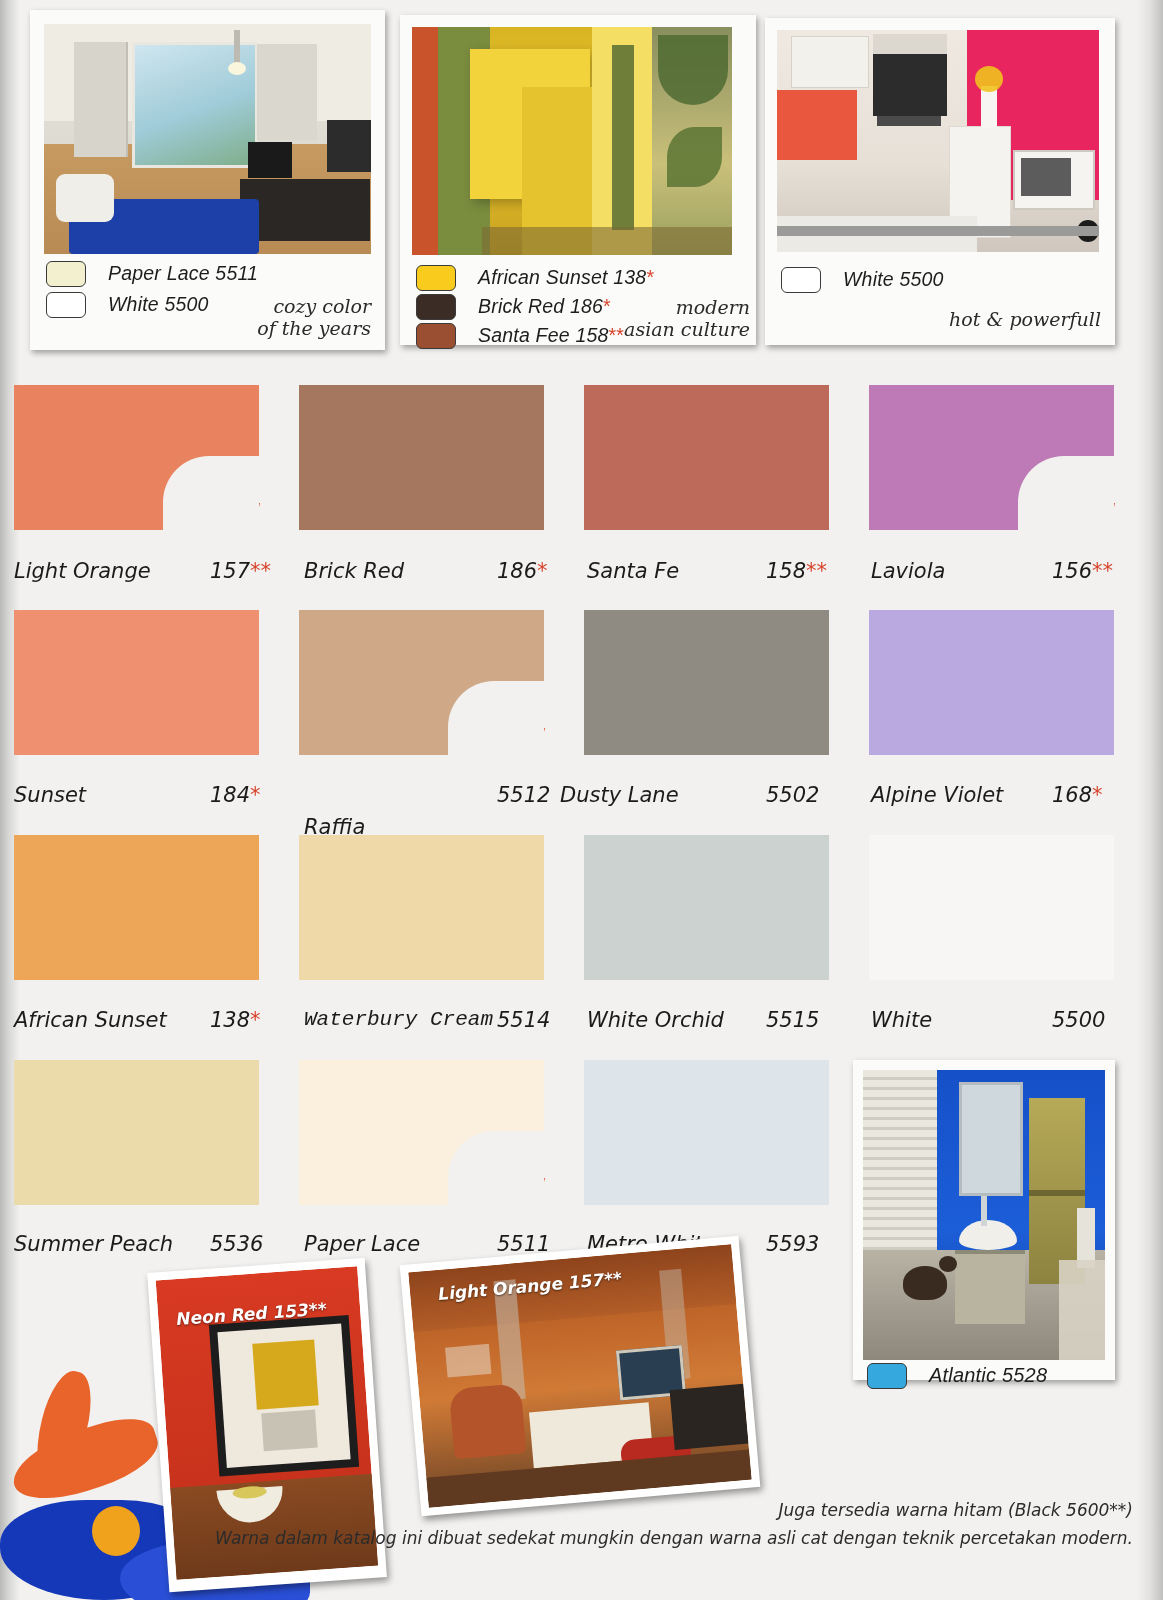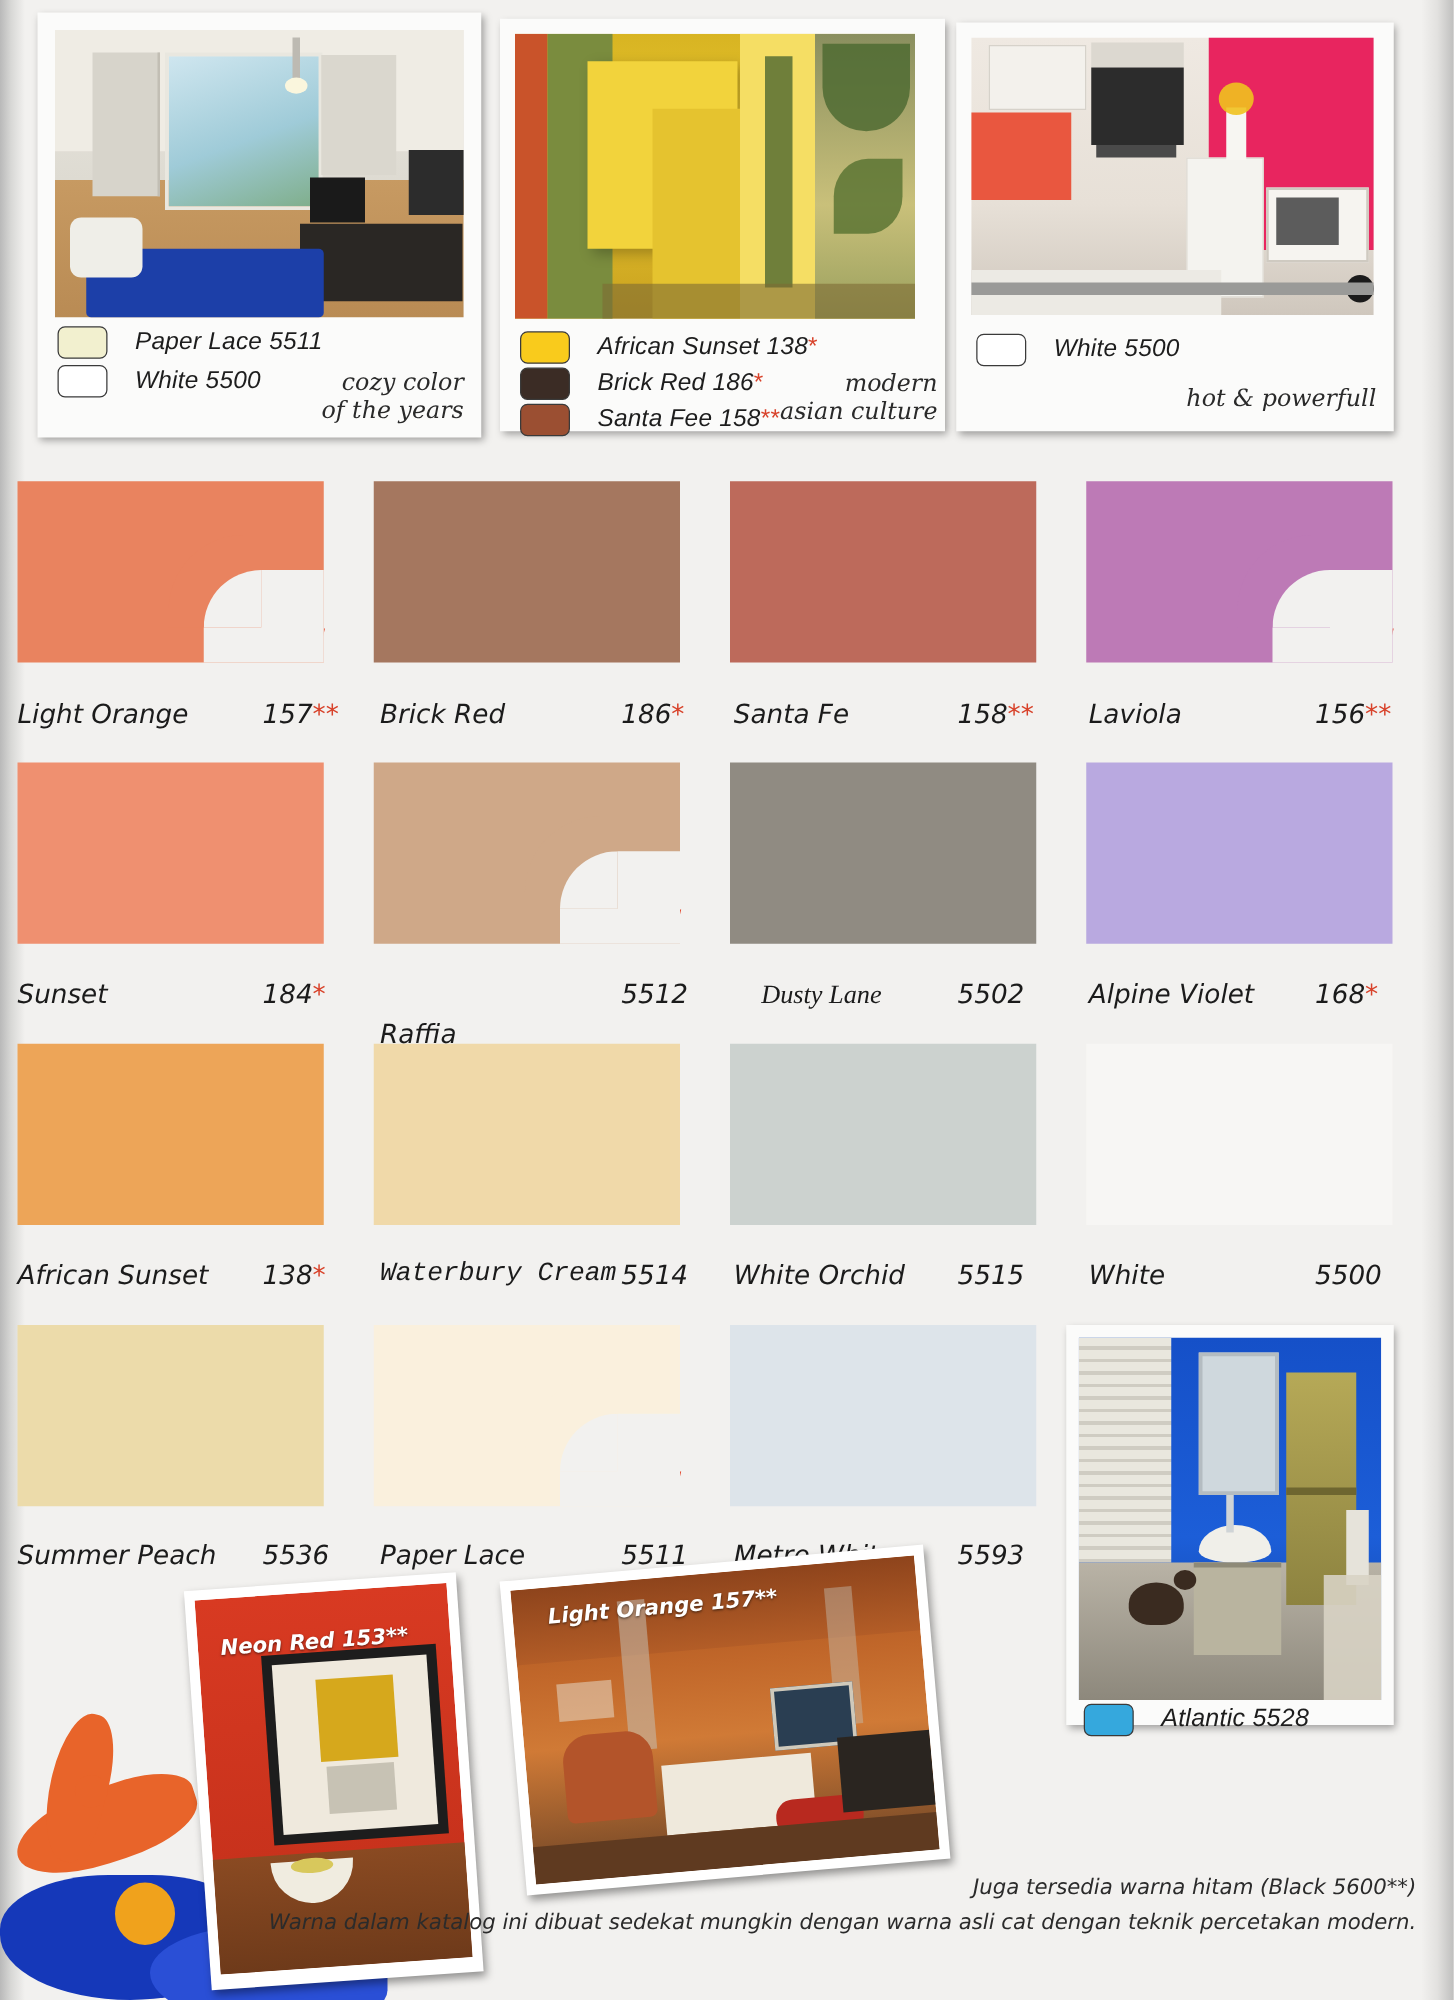--- a/index.html
+++ b/index.html
@@ -190,21 +190,21 @@
       <div class="newtag" style="left: 474px; top: 723px;">NEW</div>
       <div class="sw" style="left: 299px; top: 610px; width: 245px; height: 145px;">
         <div class="swatch" style="background: rgb(207, 168, 136);"></div>
         <div class="notch" style="--swc: #cfa888;"></div>
       </div>
       <div class="swlabel" style="left: 304px; top: 783px; margin-top: 32px;">Raffia</div>
       <div class="swcode" style="left: 497px; top: 783px;">5512</div>
       <div class="sw" style="left: 584px; top: 610px; width: 245px; height: 145px;">
         <div class="swatch" style="background: rgb(144, 139, 130);"></div>
       </div>
-      <div class="swlabel" style="left: 609px; top: 783px; font-family: Liberation Serif, serif;">Dusty Lane</div>
+      <div class="swlabel" style="left: 560px; top: 783px;">Dusty Lane</div>
       <div class="swcode" style="left: 766px; top: 783px;">5502</div>
       <div class="sw" style="left: 869px; top: 610px; width: 245px; height: 145px;">
         <div class="swatch" style="background: rgb(185, 169, 224);"></div>
       </div>
       <div class="swlabel" style="left: 871px; top: 783px;">Alpine Violet</div>
       <div class="swcode" style="left: 1052px; top: 783px;">168<span class="star">*</span></div>
       <div class="sw" style="left: 14px; top: 835px; width: 245px; height: 145px;">
         <div class="swatch" style="background: rgb(237, 165, 88);"></div>
       </div>
       <div class="swlabel" style="left: 14px; top: 1008px;">African Sunset</div>

